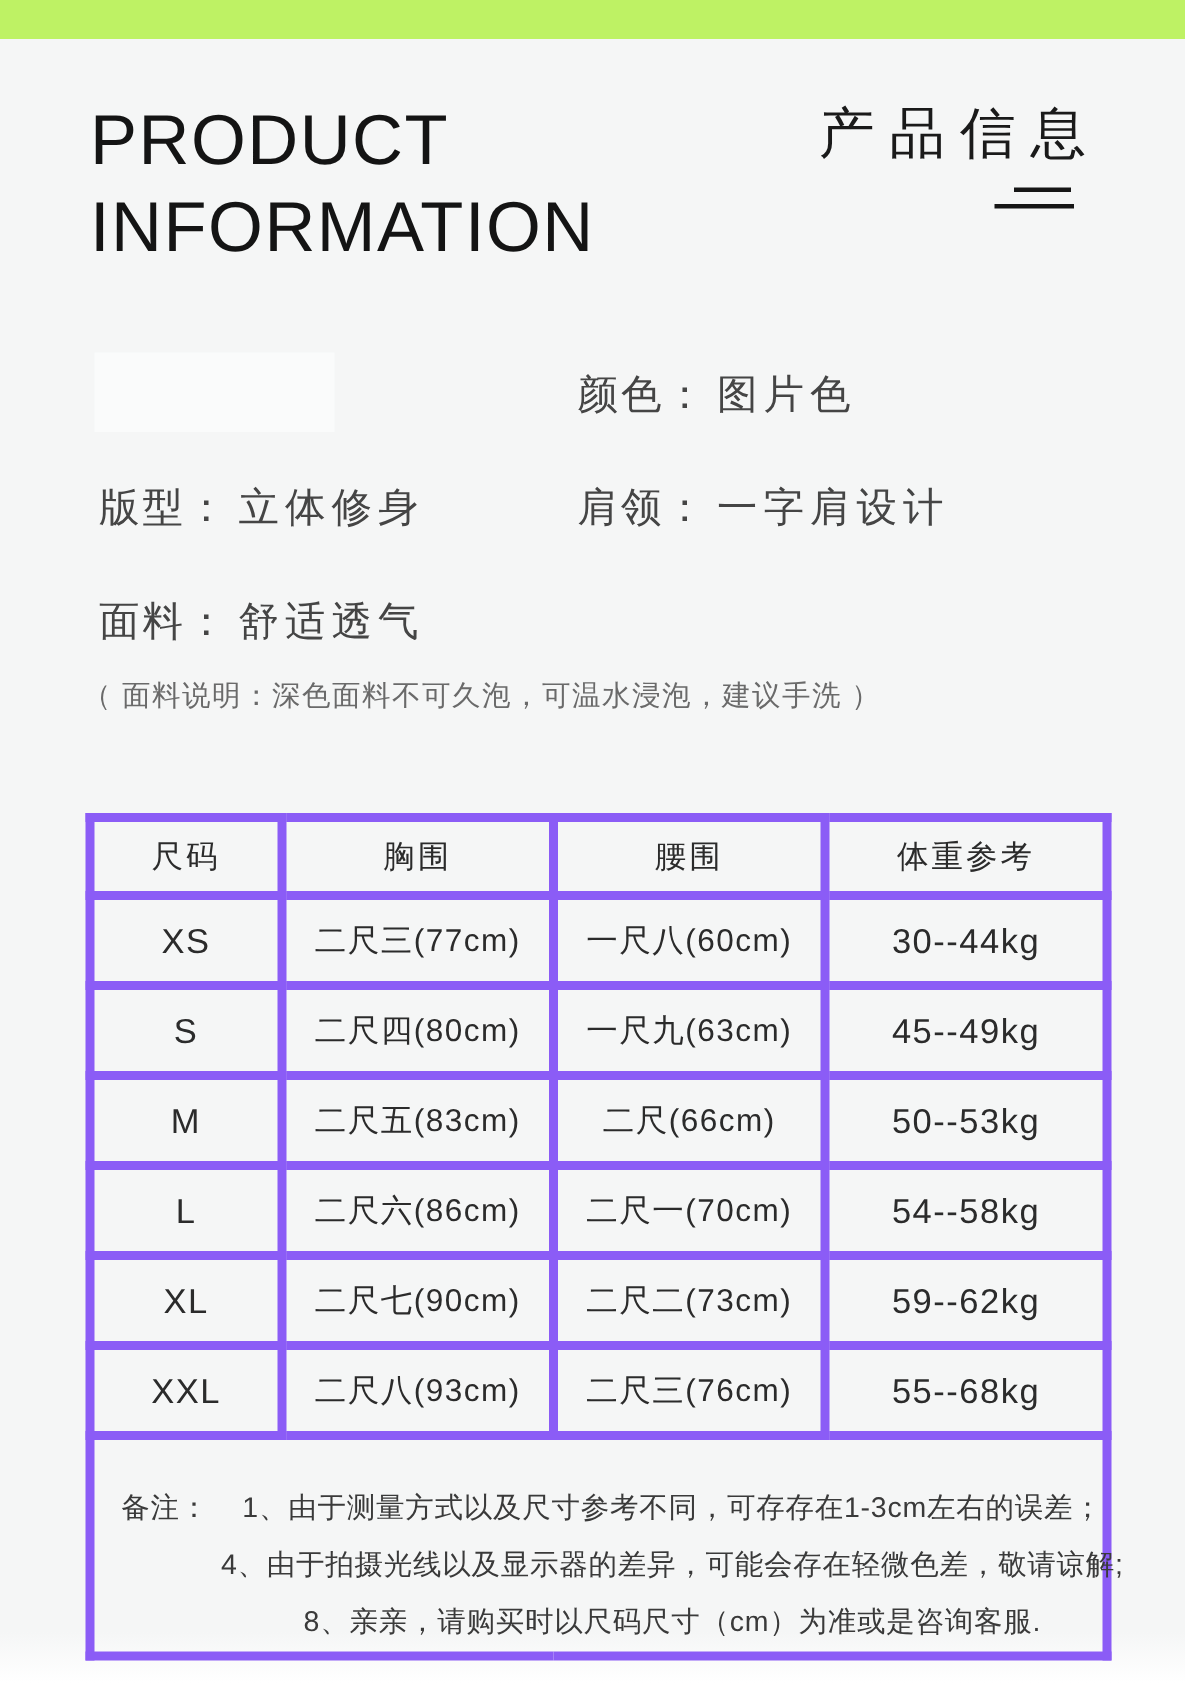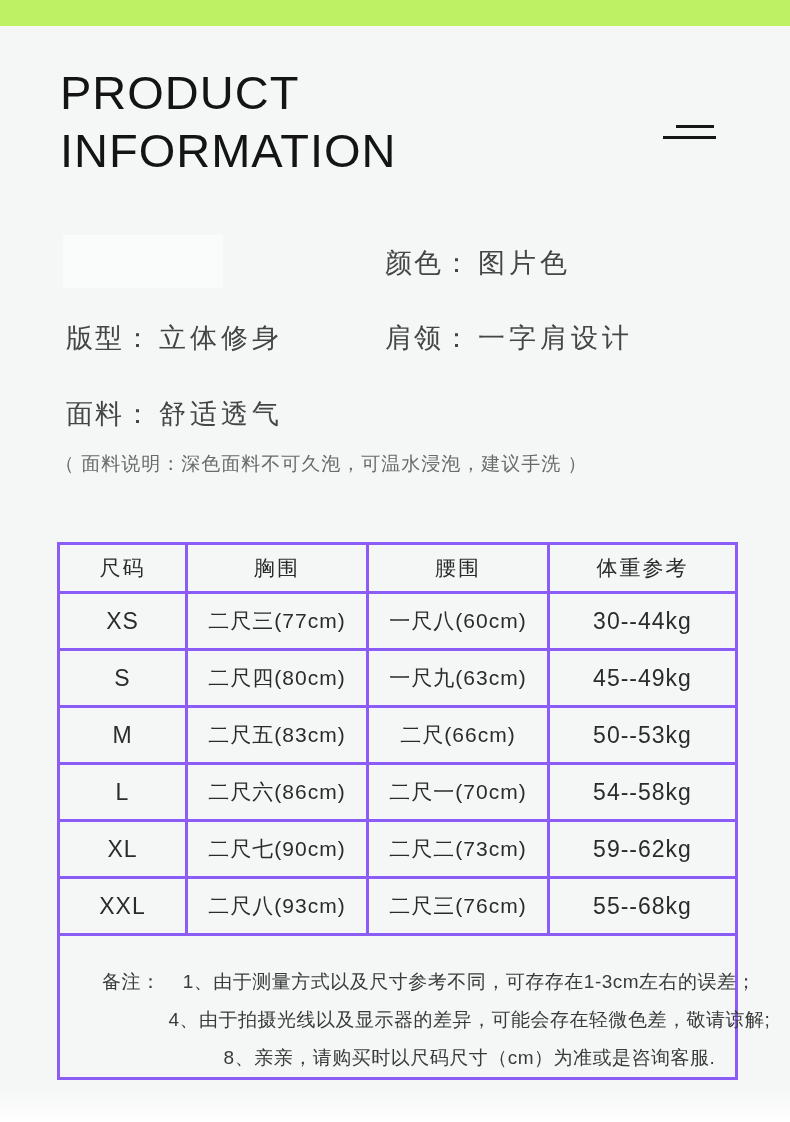--- a/index.html
+++ b/index.html
@@ -43,49 +43,50 @@
 
   table.size-table{
     position:absolute;left:57px;top:542px;width:678px;
     border-collapse:collapse;table-layout:fixed;background:transparent;
   }
   table.size-table col.c0{width:128px;}
   table.size-table col.c1{width:181px;}
   table.size-table col.c2{width:181px;}
   table.size-table col.c3{width:188px;}
   table.size-table th, table.size-table td{
-    border:3px solid #8b5cf6;text-align:center;vertical-align:middle;
+    border:6px solid #8b5cf6;text-align:center;vertical-align:middle;
     font-weight:normal;color:#2b2b2b;padding:0;
   }
   table.size-table th{height:46px;font-size:21px;letter-spacing:2px;}
   table.size-table td{height:54px;font-size:21px;letter-spacing:1px;}
   table.size-table td.size-col{font-size:23px;letter-spacing:1px;}
   table.size-table td.kg-col{font-size:23px;}
   td.remarks-cell{height:145px;vertical-align:top;text-align:left;}
   .remarks{
     display:flex;align-items:flex-start;
     padding:27px 10px 0 42px;
-    font-size:19px;line-height:38px;color:#3a3a3a;letter-spacing:0.5px;
+    font-size:19px;line-height:38px;color:#3a3a3a;letter-spacing:0.5px;justify-content:center;
   }
   .remarks-label{white-space:nowrap;margin-right:8px;}
   .remarks-list div{white-space:nowrap;}
 </style>
 </head>
 <body>
 
 <div class="canvas">
   <div class="bg-panel"></div>
   <div class="bg-fade"></div>
   <div class="faint-box"></div>
 
   <div class="title-en">
     <div>PRODUCT</div>
     <div>INFORMATION</div>
   </div>
 
+  <div class="title-cn">产品信息</div>
   <div class="mark-line top"></div>
   <div class="mark-line bottom"></div>
 
   <div class="attr attr-color">
     <span>颜色：</span><span class="val">图片色</span>
   </div>
   <div class="attr attr-shoulder">
     <span>肩领：</span><span class="val">一字肩设计</span>
   </div>
   <div class="attr attr-fit">

